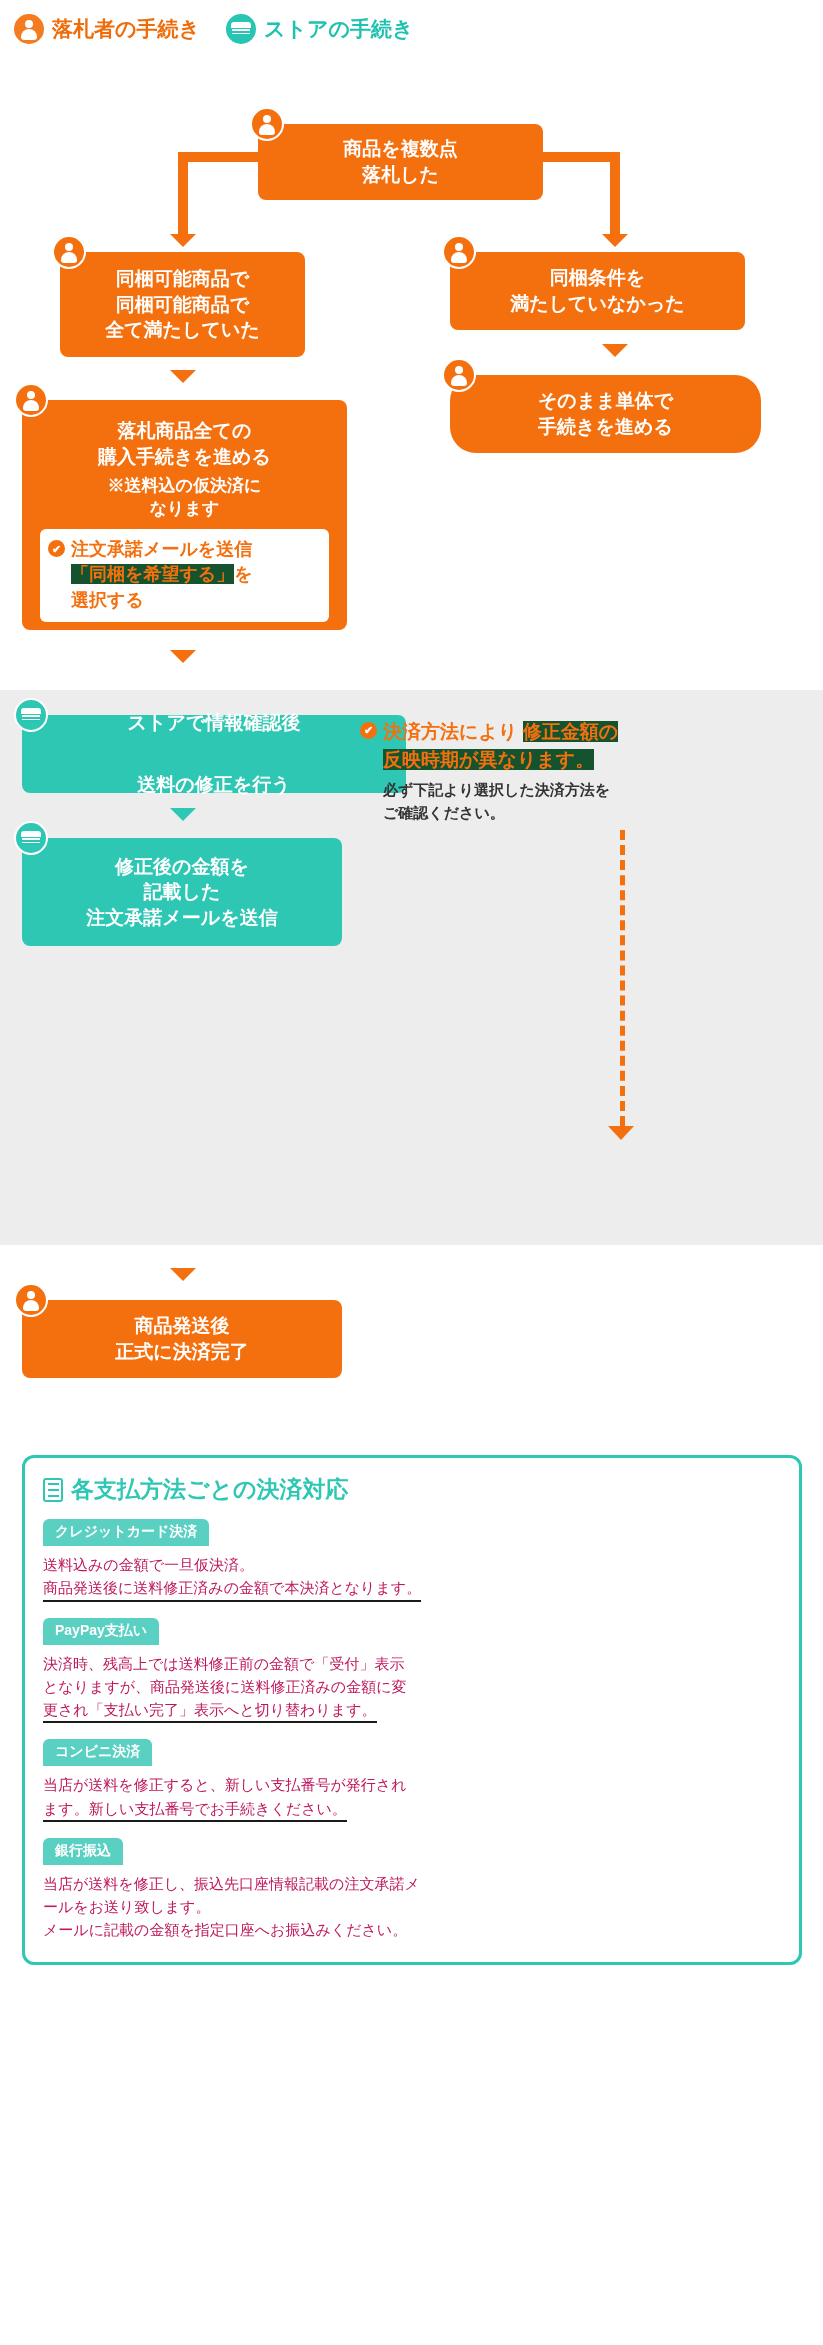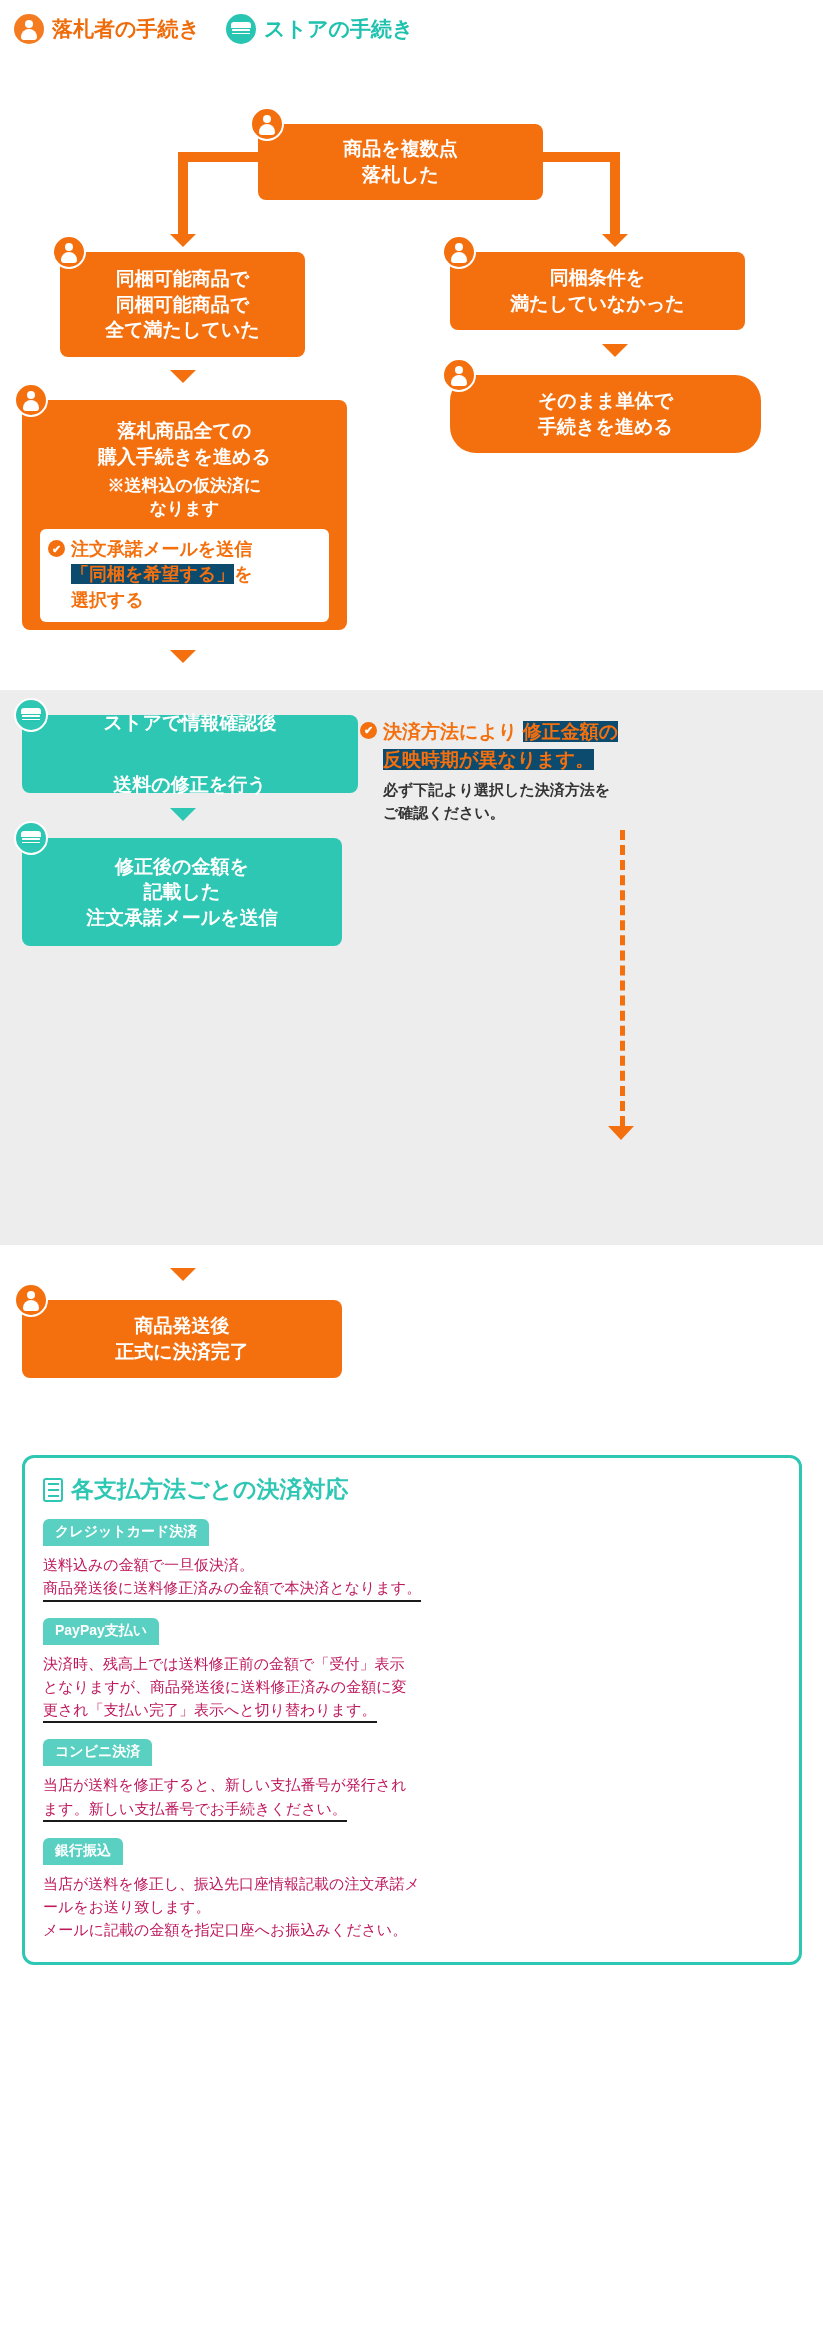--- a/index.html
+++ b/index.html
@@ -104,21 +104,21 @@
     gap:6px;
     align-items:flex-start;
   }
   .inner-box .check {
     color:#f4700f; font-size:16px; line-height:1.3; flex:0 0 auto;
     background:#f4700f; color:#fff; width:17px;height:17px;border-radius:50%;
     display:flex;align-items:center;justify-content:center;
     font-size:11px; margin-top:3px;
   }
   .inner-box .txt { color:#f4700f; font-size:18px; line-height:1.4; }
-  .hl-y { background:#0c4a6e; color:#f4700f; }
+  .hl-y { background:#14532d; color:#f4700f; }
 
   .tri-down {
     position:absolute; width:0;height:0;
     border-left:13px solid transparent; border-right:13px solid transparent;
     border-top:13px solid #f4700f;
   }
   .tri-down.teal { border-top-color:#2ec7b4; }
 
   .hline { position:absolute; height:10px; background:#f4700f; }
   .vline { position:absolute; width:10px; background:#f4700f; }
@@ -282,21 +282,21 @@
         <div class="person"></div>
       </div>
     <div>そのまま単体で</div>
     <div>手続きを進める</div>
   </div>
 
   <div class="tri-down" style="left:170px; top:650px;"></div>
 
   <div class="grey-band" style="left:0px; top:690px; width:823px; height:555px;"></div>
 
-  <div class="node teal" style="left:22px; top:715px; width:336px; height:78px;gap:36px;">
+  <div class="node teal" style="left:22px; top:715px; width:384px; height:78px;gap:36px;">
     <div class="avatar teal" style="left:-8px; top:-17px;">
       <div class="store">
           <div class="roof"></div>
           <div class="body"></div>
         </div>
     </div>
     <div>ストアで情報確認後</div>
     <div>送料の修正を行う</div>
   </div>
 

